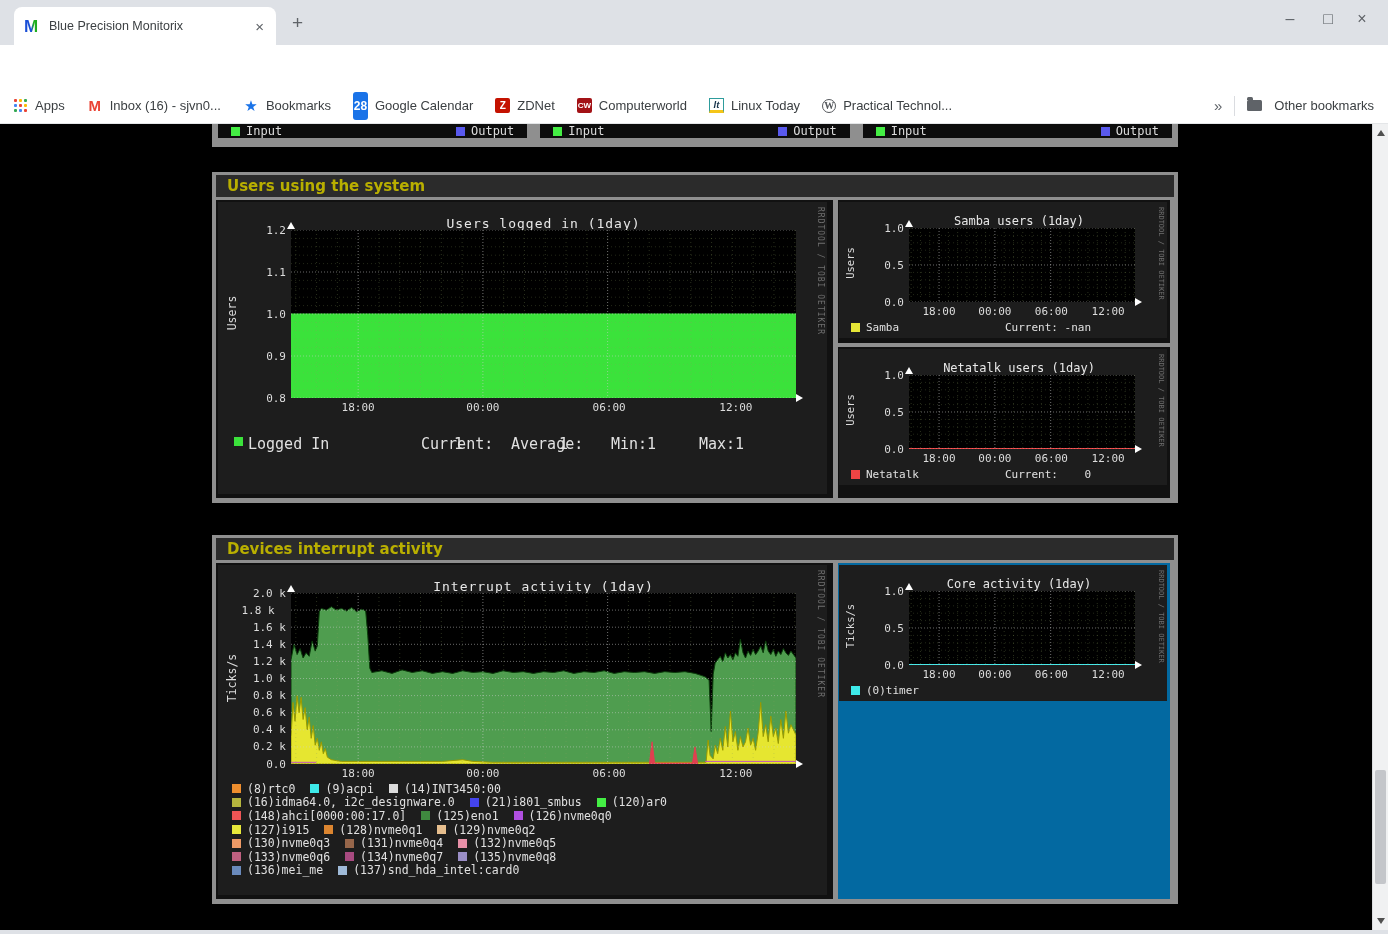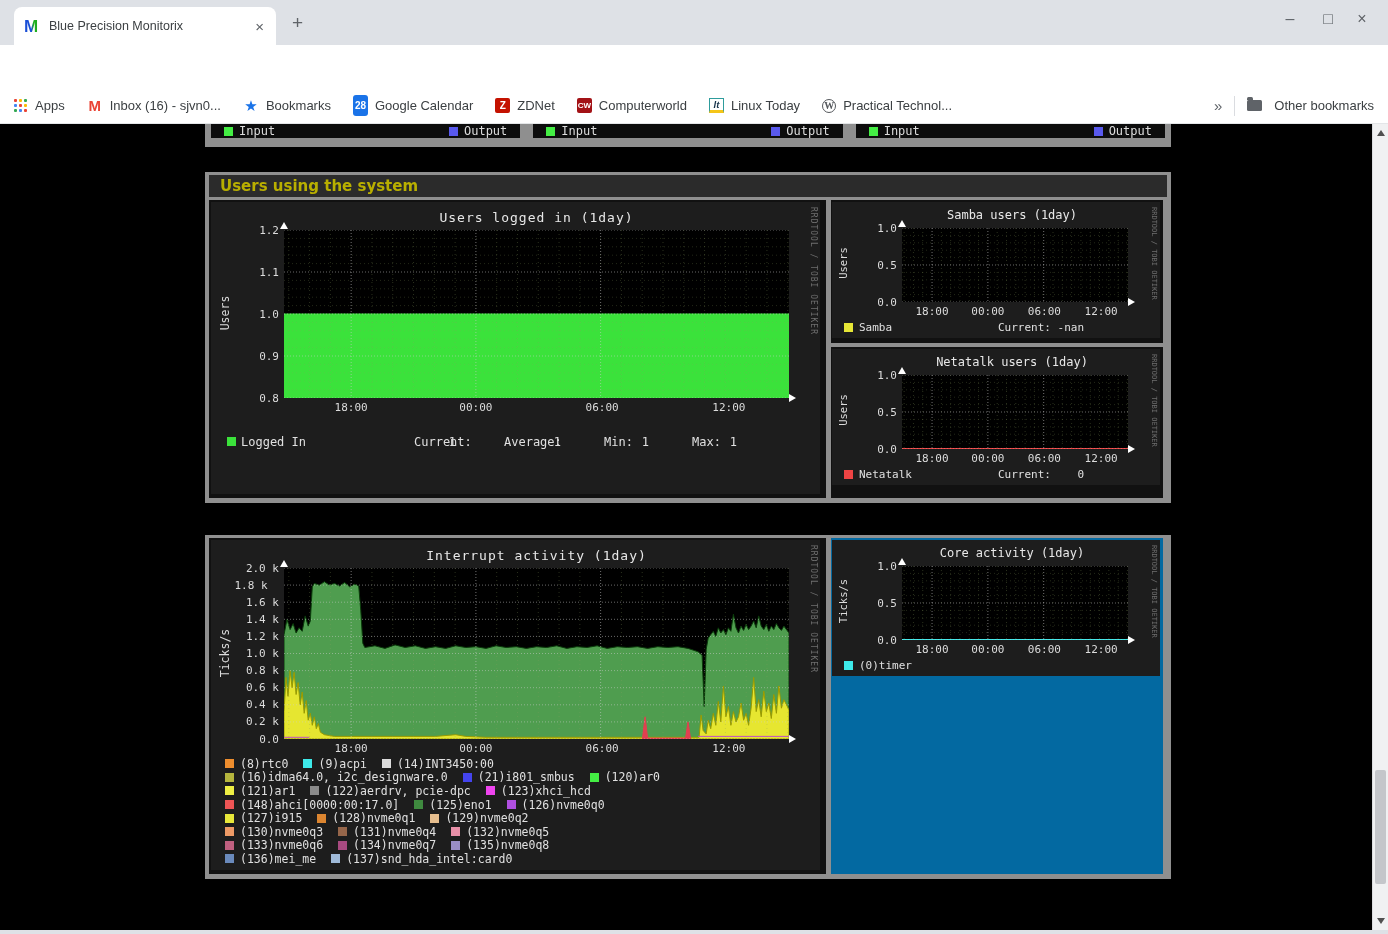--- a/index.html
+++ b/index.html
@@ -63,69 +63,69 @@
   .xi-avatar{width:24px;height:24px;border-radius:50%;background:radial-gradient(circle at 50% 38%,#d9ae85 0 38%,#7d5a40 39% 62%,#40332a 63%);}
   .xi-menu{color:#5f6368;font-size:15px;}
   #bookmarksbar{position:absolute;left:0;top:88px;width:1388px;height:36px;background:#fff;
        border-bottom:1px solid #e4e6e8;display:flex;align-items:center;font-size:13px;color:#3c4043;}
   .bm{display:flex;align-items:center;gap:7px;margin-right:22px;white-space:nowrap;}
   .apps-grid{width:14px;height:14px;position:relative;}
   .apps-grid i{position:absolute;width:3px;height:3px;border-radius:1px;}
   .fav{width:16px;height:16px;flex:none;display:flex;align-items:center;justify-content:center;font-size:11px;}
   .fav-gmail{color:#ea4335;font-weight:bold;font-size:15px;}
   .fav-star{color:#1a73e8;font-size:15px;}
-  .fav-gcal{background:#1a73e8;color:#fff;border-radius:3px;font-size:10px;font-weight:bold;width:15px;height:21px;
+  .fav-gcal{background:#1a73e8;color:#fff;border-radius:3px;font-size:12px;font-weight:bold;width:15px;height:28px;
        display:flex;align-items:center;justify-content:center;}
   .fav-zdnet{background:#c41200;color:#fff;border-radius:2px;font-weight:bold;font-size:10px;width:15px;height:15px;
        display:flex;align-items:center;justify-content:center;}
   .fav-cw{background:#a31216;color:#fff;border-radius:2px;font-weight:bold;font-size:8px;width:15px;height:15px;
        display:flex;align-items:center;justify-content:center;}
   .fav-lt{background:#fff;border:1.5px solid #2e9c9c;color:#16324a;font-weight:bold;font-style:italic;font-size:9.5px;
        width:15px;height:15px;display:flex;align-items:center;justify-content:center;border-bottom:3px solid #f5c518;}
   .fav-wp{border:1.7px solid #55585c;border-radius:50%;color:#55585c;font-family:"Liberation Serif",serif;
        font-weight:bold;font-size:10px;width:14px;height:14px;display:flex;align-items:center;justify-content:center;}
   #bm-right{position:absolute;right:14px;top:0;height:35px;display:flex;align-items:center;gap:12px;}
   .chev{color:#5f6368;font-size:15px;}
   .vdiv{width:1px;height:20px;background:#dadce0;}
   .folder{width:15px;height:11px;background:#5f6368;border-radius:1.5px;position:relative;}
   .folder:before{content:"";position:absolute;left:0;top:-3px;width:6px;height:3px;background:#5f6368;border-radius:1.5px 1.5px 0 0;}
   
-  #page{position:absolute;left:4px;top:124px;width:1240px;height:806px;background:#000;}
+  #page{position:absolute;left:11px;top:124px;width:1240px;height:806px;background:#000;}
   .section{position:absolute;left:201px;width:966px;background:#8f8f8f;padding:3px 4px 5px 4px;}
   .sec-head{height:22px;background:#2b2b2b;margin-bottom:3px;display:flex;align-items:center;
        padding-left:11px;font-weight:bold;font-size:15px;font-family:"DejaVu Sans",sans-serif;}
   .sec-body{display:flex;gap:5px;}
   .cell{background:#111;position:relative;}
   #topcut{top:0;height:23px;padding:0 6px 9px 6px;display:flex;gap:13px;}
   .cutpanel{flex:1;background:#0d0d0d;display:flex;justify-content:space-between;align-items:center;
        padding:0 13px;font:12px "DejaVu Sans Mono",monospace;color:#ddd;}
   .cutpanel .it{display:flex;align-items:center;gap:6px;}
   .swatch{width:9px;height:9px;display:inline-block;flex:none;}
   
   .graph{position:absolute;background:#1d1d1d;overflow:hidden;font-family:"DejaVu Sans Mono",monospace;color:#e3e3e3;}
   .g-big{width:609px;height:292px;} .g-int{width:609px;height:330px;} .g-small{width:328px;height:136px;}
   .plot{position:absolute;background:#000;}
   .g-big .plot,.g-int .plot{left:73px;top:28px;width:505px;}
   .g-big .plot{height:168px;} .g-int .plot{height:171px;}
   .g-small .plot{left:70px;top:26px;width:226px;height:74px;}
-  .gtitle{position:absolute;text-align:center;font-size:13px;letter-spacing:1px;color:#e8e8e8;}
+  .gtitle{position:absolute;text-align:center;font-size:13px;letter-spacing:1px;color:#e8e8e8;margin-top:6px;}
   .g-big .gtitle,.g-int .gtitle{left:73px;top:8px;width:505px;}
   .g-small .gtitle{left:60px;top:6px;width:240px;font-size:12px;letter-spacing:0;}
   .gylab{position:absolute;width:80px;text-align:center;font-size:11.5px;color:#dcdcdc;transform:rotate(-90deg);}
   .g-big .gylab{left:-26px;top:104px;} .g-int .gylab{left:-26px;top:106px;}
   .g-small .gylab{left:-29px;top:55px;font-size:10.5px;}
   .gcredit{position:absolute;right:2px;top:5px;writing-mode:vertical-rl;font-size:8px;letter-spacing:1px;color:#6f6f6f;}
   .g-small .gcredit{font-size:7px;letter-spacing:0;}
   .tick{position:absolute;font-size:11px;color:#dcdcdc;white-space:pre;}
   .ytick{text-align:right;width:56px;}
   .xtick{transform:translateX(-50%);text-align:center;}
   .arr{position:absolute;width:0;height:0;}
   .arr-up{border-left:4px solid transparent;border-right:4px solid transparent;border-bottom:7px solid #fff;}
   .arr-right{border-top:4px solid transparent;border-bottom:4px solid transparent;border-left:7px solid #fff;}
-  .leg-line{position:absolute;left:0;width:100%;height:14px;font-size:12px;color:#e0e0e0;}
+  .leg-line{position:absolute;left:0;width:100%;height:14px;font-size:15px;color:#e0e0e0;}
   .leg-line span{position:absolute;white-space:pre;}
   .g-big .leg-line{top:233px;} .g-small .leg-line{top:119px;font-size:11px;}
   .leg-line .sw{top:2px;left:16px;} .g-small .leg-line .sw{left:12px;}
   .leg-line .ll{left:30px;} .g-small .leg-line .ll{left:27px;}
   .g-small .leg-line .cur{left:166px;}
   .st-cl{left:203px;} .st-cv{left:225px;width:20px;text-align:right;}
   .st-al{left:293px;} .st-av{left:330px;width:20px;text-align:right;}
   .st-ml{left:393px;} .st-mv{left:418px;width:20px;text-align:right;}
   .st-xl{left:481px;} .st-xv{left:506px;width:20px;text-align:right;}
   #int-legend{position:absolute;left:14px;top:217px;right:10px;font-size:11.5px;color:#e0e0e0;}
@@ -508,20 +508,23 @@
                 <span class="tick xtick" style="left: 269.106px; top: 103px;">12:00</span>
                 <span class="arr arr-up" style="left: 66px; top: 18px;"></span>
                 <span class="arr arr-right" style="left: 296px; top: 96px;"></span>
               </div>
           </div>
         </div>
       </div>
     </div>
 
     <div class="section" style="top:411px;">
+      <div class="sec-head">
+        <span style="color: rgb(185, 175, 0);">Devices interrupt activity</span>
+      </div>
       <div class="sec-body">
         <div class="cell" style="width:617px;height:336px;">
           <div class="graph g-int" style="left:2px;top:2px;">
             <div class="gtitle">Interrupt activity  (1day)</div>
             <div class="gylab">Ticks/s</div>
             <div class="gcredit">RRDTOOL / TOBI OETIKER</div>
             <div class="plot"><svg width="505" height="171">
                   <path d="M0.0,171 L0.0,66.7 L3.0,51.3 L6.1,61.6 L9.1,55.6 L12.1,65.0 L15.1,59.8 L18.2,63.3 L21.2,47.9 L24.2,58.1 L26.3,53.0 L28.3,18.8 L30.3,15.4 L35.4,17.1 L40.4,13.7 L45.4,17.1 L50.5,15.4 L55.5,18.0 L60.6,14.5 L65.7,18.8 L70.7,16.2 L74.7,18.0 L76.8,42.8 L78.8,75.2 L80.8,79.5 L90.9,77.8 L101.0,80.4 L111.1,76.9 L121.2,79.5 L131.3,77.8 L141.4,80.4 L151.5,78.7 L161.6,80.4 L171.7,77.8 L181.8,79.5 L191.9,78.7 L202.0,80.4 L212.1,77.8 L222.2,79.5 L232.3,78.7 L242.4,80.4 L252.5,78.7 L262.6,79.5 L272.7,77.8 L282.8,80.4 L292.9,78.7 L303.0,79.5 L313.1,77.8 L323.2,80.4 L333.3,78.7 L343.4,79.5 L353.5,78.7 L363.6,80.4 L373.7,78.7 L383.8,79.5 L393.9,78.7 L404.0,80.4 L409.1,82.1 L414.1,83.8 L418.1,87.2 L420.2,138.5 L422.2,81.2 L424.2,70.1 L429.3,63.3 L431.8,68.4 L434.3,59.8 L436.8,65.0 L439.4,61.6 L441.9,66.7 L444.4,59.8 L446.9,63.3 L449.4,46.2 L452.0,59.8 L454.5,65.0 L457.0,58.1 L459.6,62.4 L462.1,56.4 L464.6,61.6 L467.1,58.1 L469.7,53.0 L472.2,59.8 L474.7,47.9 L477.2,58.1 L479.8,61.6 L482.3,56.4 L484.8,63.3 L487.3,58.1 L489.8,61.6 L492.4,55.6 L494.9,59.8 L497.4,62.4 L499.9,58.1 L505.0,65.0 L505.0,171 Z" fill="#4F9D4F" stroke="#0B3D0B" stroke-width="1"></path>
                   <path d="M0.0,171 L0.0,143.6 L2.0,109.4 L4.0,128.3 L6.1,102.6 L8.1,119.7 L10.1,104.3 L12.1,126.5 L14.1,114.6 L16.2,136.8 L18.2,124.0 L20.2,145.3 L22.2,132.5 L24.2,152.2 L26.3,145.3 L28.3,157.3 L30.3,148.8 L32.3,160.7 L34.3,155.6 L36.4,164.2 L40.4,166.7 L45.4,167.6 L50.5,168.4 L101.0,168.4 L151.5,168.4 L171.7,166.7 L181.8,168.4 L202.0,169.3 L303.0,169.3 L404.0,169.3 L415.1,169.3 L417.1,147.1 L419.1,162.4 L422.2,165.9 L424.2,152.2 L426.7,160.7 L429.3,145.3 L431.8,157.3 L434.3,133.4 L436.8,153.9 L439.4,118.0 L441.9,148.8 L444.4,138.5 L446.9,157.3 L449.4,143.6 L452.0,153.9 L454.5,148.8 L457.0,135.1 L459.6,152.2 L462.1,145.3 L464.6,157.3 L467.1,140.2 L469.7,109.4 L472.2,143.6 L474.7,131.7 L477.2,148.8 L479.8,123.1 L482.3,143.6 L484.8,135.1 L487.3,150.5 L489.8,126.5 L492.4,145.3 L494.9,118.0 L497.4,140.2 L499.9,131.7 L505.0,141.9 L505.0,171 Z" fill="#E6E630" stroke="#9A9A00" stroke-width="1"></path>
                   <path d="M358.5,171 L358.5,170.1 L361.1,148.8 L363.6,170.1 L401.5,170.1 L404.0,153.9 L406.5,170.1 L406.5,171 Z" fill="#E04050" stroke="#E04050" stroke-width="1"></path>
@@ -569,25 +572,20 @@
                   <span class="item"><span class="swatch" style="background: rgb(238, 142, 46);"></span><span>(8)rtc0</span></span>
                   <span class="item"><span class="swatch" style="background: rgb(62, 234, 234);"></span><span>(9)acpi</span></span>
                   <span class="item"><span class="swatch" style="background: rgb(220, 220, 220);"></span><span>(14)INT3450:00</span></span>
                 </div>
                 <div class="row">
                   <span class="item"><span class="swatch" style="background: rgb(182, 182, 62);"></span><span>(16)idma64.0, i2c_designware.0</span></span>
                   <span class="item"><span class="swatch" style="background: rgb(68, 68, 238);"></span><span>(21)i801_smbus</span></span>
                   <span class="item"><span class="swatch" style="background: rgb(68, 238, 68);"></span><span>(120)ar0</span></span>
                 </div>
                 <div class="row">
-                  <span class="item"><span class="swatch" style="background: rgb(238, 238, 68);"></span><span>(121)ar1</span></span>
-                  <span class="item"><span class="swatch" style="background: rgb(138, 138, 138);"></span><span>(122)aerdrv, pcie-dpc</span></span>
-                  <span class="item"><span class="swatch" style="background: rgb(238, 68, 238);"></span><span>(123)xhci_hcd</span></span>
-                </div>
-                <div class="row">
                   <span class="item"><span class="swatch" style="background: rgb(238, 85, 85);"></span><span>(148)ahci[0000:00:17.0]</span></span>
                   <span class="item"><span class="swatch" style="background: rgb(63, 138, 63);"></span><span>(125)eno1</span></span>
                   <span class="item"><span class="swatch" style="background: rgb(176, 79, 224);"></span><span>(126)nvme0q0</span></span>
                 </div>
                 <div class="row">
                   <span class="item"><span class="swatch" style="background: rgb(232, 232, 58);"></span><span>(127)i915</span></span>
                   <span class="item"><span class="swatch" style="background: rgb(220, 133, 48);"></span><span>(128)nvme0q1</span></span>
                   <span class="item"><span class="swatch" style="background: rgb(230, 190, 142);"></span><span>(129)nvme0q2</span></span>
                 </div>
                 <div class="row">

